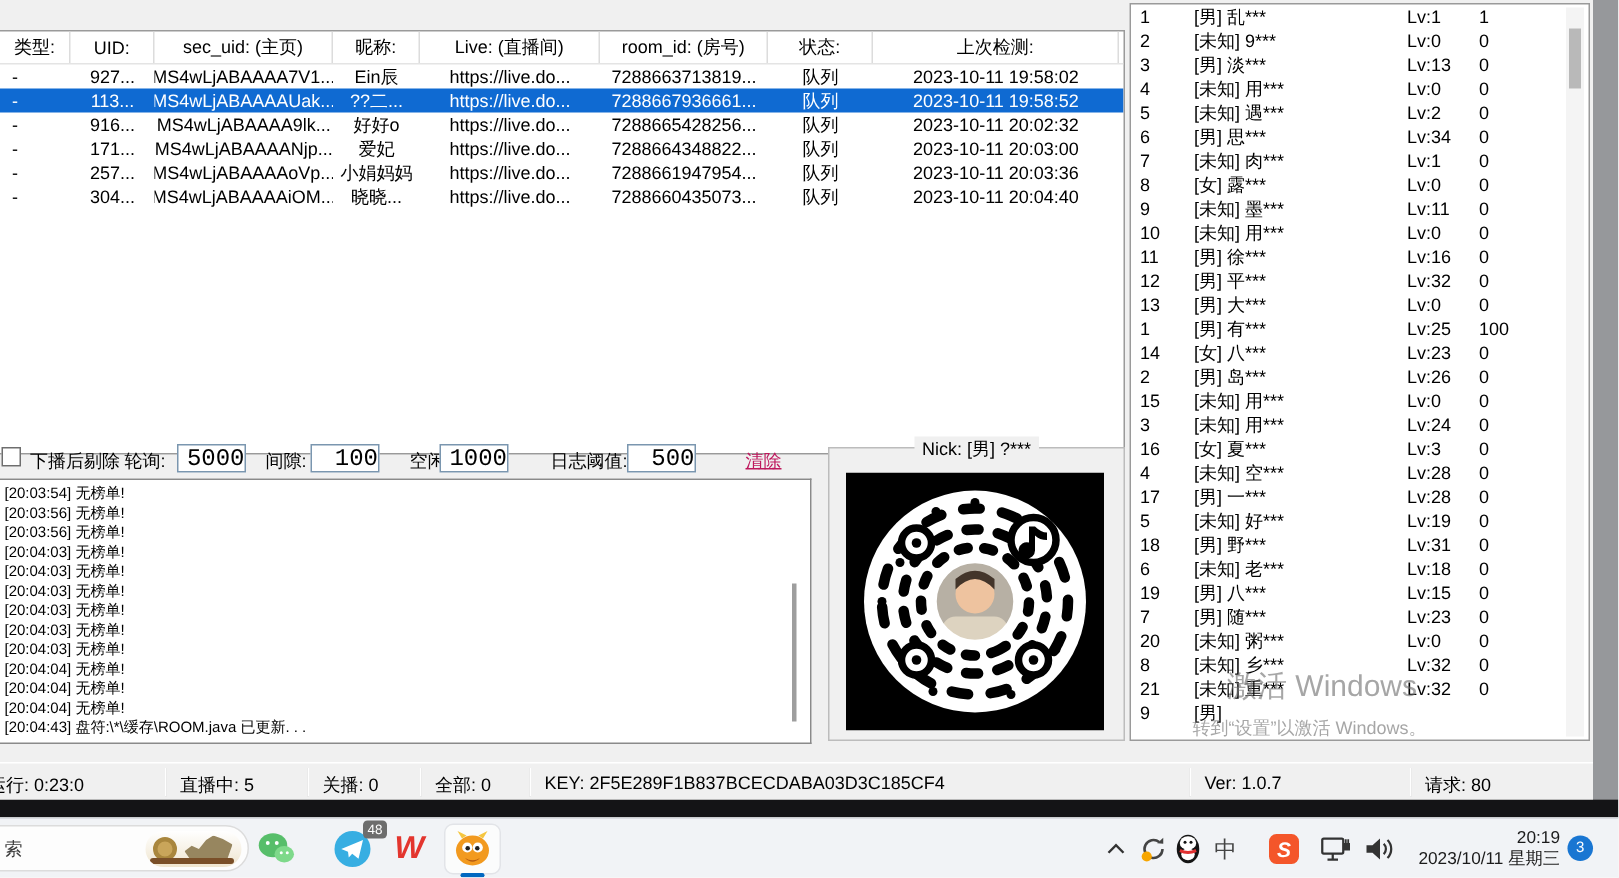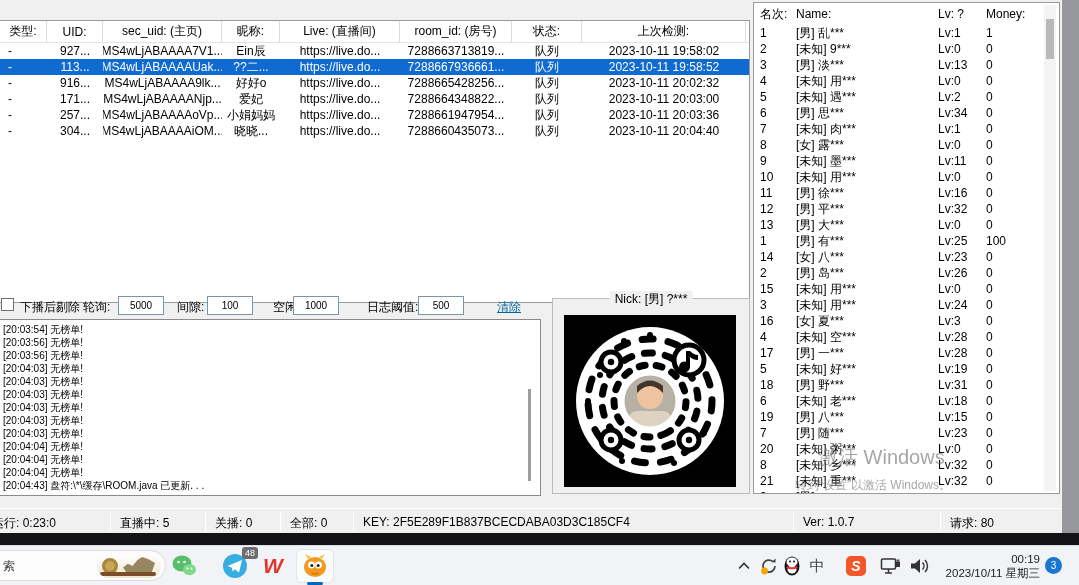--- a/index.html
+++ b/index.html
@@ -29,22 +29,22 @@
   .r0{width:42px;padding-left:6px}.r1{width:142px}.r2{width:48px}.r3{width:48px}
   .rank-row{display:flex;height:16px;align-items:center;white-space:nowrap}
   .rank-scroll{position:absolute;right:3px;top:2px;width:12px;height:486px;background:#f4f4f4}
   .rank-thumb{position:absolute;left:2px;top:14px;width:8px;height:40px;background:#b9b9b9}
 
   
   .controls{position:absolute;left:0;top:294px;width:728px;height:24px}
   .controls .lab{position:absolute;top:5px;white-space:nowrap}
   .cb{position:absolute;left:1px;top:4px;width:13px;height:13px;border:1px solid #6e6e6e;background:#fff}
   .ctl-input{position:absolute;top:2px;height:19px;width:46px;border:1px solid #7a96af;
-             text-align:center;font-size:10px;font-family:Liberation Sans, sans-serif;padding:0;background:#fff}
-  .clear-link{position:absolute;top:5px;left:497px;color:#0369a1;text-decoration:underline;cursor:pointer}
+             text-align:right;font-size:16px;font-family:Liberation Mono, monospace;padding:0;background:#fff}
+  .clear-link{position:absolute;top:5px;left:497px;color:#be185d;text-decoration:underline;cursor:pointer}
 
   
   .logbox{position:absolute;left:0;top:319px;width:541px;height:177px;background:#fff;
           border:1px solid #8a8a8a;border-left:none;overflow:hidden;padding:3px 0 0 3px;
           font-size:10px;line-height:13px}
   .log-line{white-space:pre}
   .log-thumb{position:absolute;left:528px;top:69px;width:3px;height:92px;background:#9e9e9e}
 
   
   .nick{position:absolute;left:552px;top:298px;width:198px;height:196px;border:1px solid #bcbcbc;background:#f0f0f0}
@@ -170,26 +170,20 @@
           <div class="tc c3">晓晓...</div>
           <div class="tc c4">https://live.do...</div>
           <div class="tc c5">7288660435073...</div>
           <div class="tc c6">队列</div>
           <div class="tc c7">2023-10-11 20:04:40</div>
         </div>
       </div>
   </div>
 
   <div class="rank">
-    <div class="rank-header">
-      <div class="r0">名次:</div>
-      <div class="r1">Name:</div>
-      <div class="r2">Lv: ?</div>
-      <div class="r3">Money:</div>
-    </div>
     <div>
 
         <div class="rank-row">
           <div class="r0">1</div>
           <div class="r1">[男] 乱***</div>
           <div class="r2">Lv:1</div>
           <div class="r3">1</div>
         </div>
 
         <div class="rank-row">
@@ -611,20 +605,20 @@
 
     <div class="tb-icon" style="left:906px;width:26px">
       <svg width="20" height="18" viewBox="0 0 20 18">
         <path d="M2 6.5 h4 l5 -4.5 v14 l-5 -4.5 h-4 z" fill="#333"></path>
         <path d="M13.5 5.5 a5 5 0 0 1 0 7" stroke="#333" stroke-width="1.5" fill="none"></path>
         <path d="M16 3 a8.5 8.5 0 0 1 0 12" stroke="#333" stroke-width="1.5" fill="none"></path>
       </svg>
     </div>
 
     <div class="clock">
-      <div>00:19</div>
+      <div>20:19</div>
       <div>2023/10/11 星期三</div>
     </div>
   </div>
 
   <div class="notif-badge">3</div>
 
 </div>
 
 </body></html>

